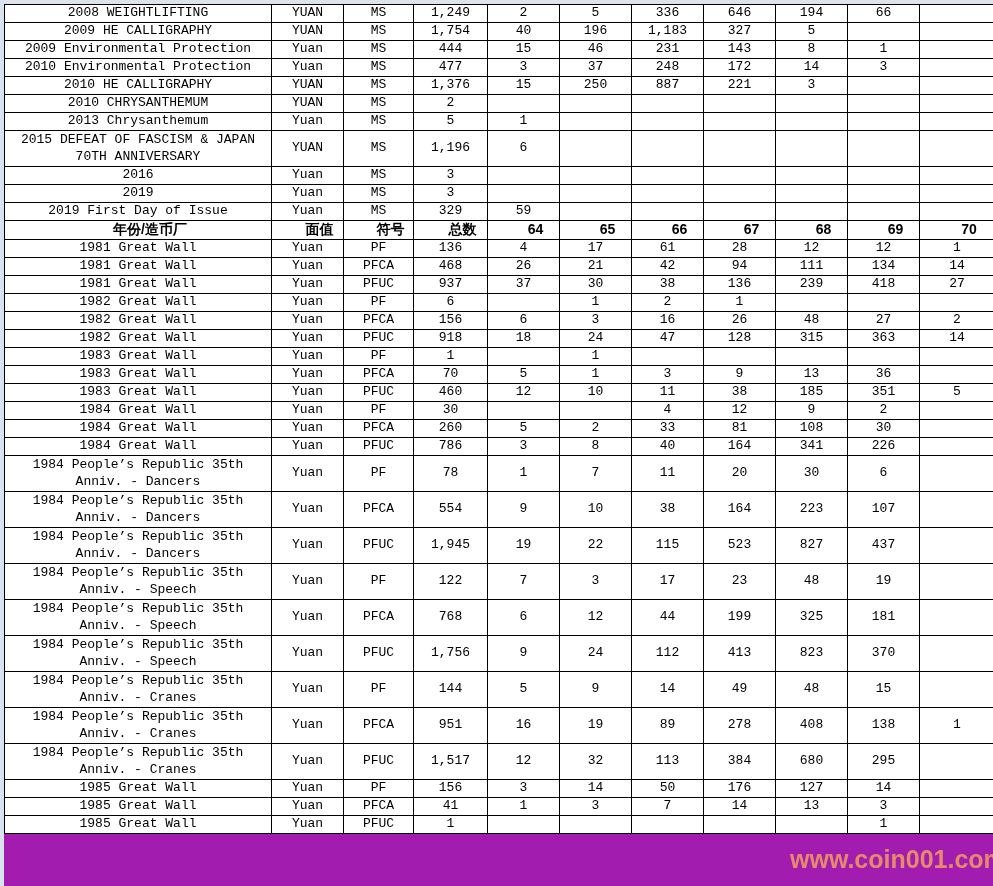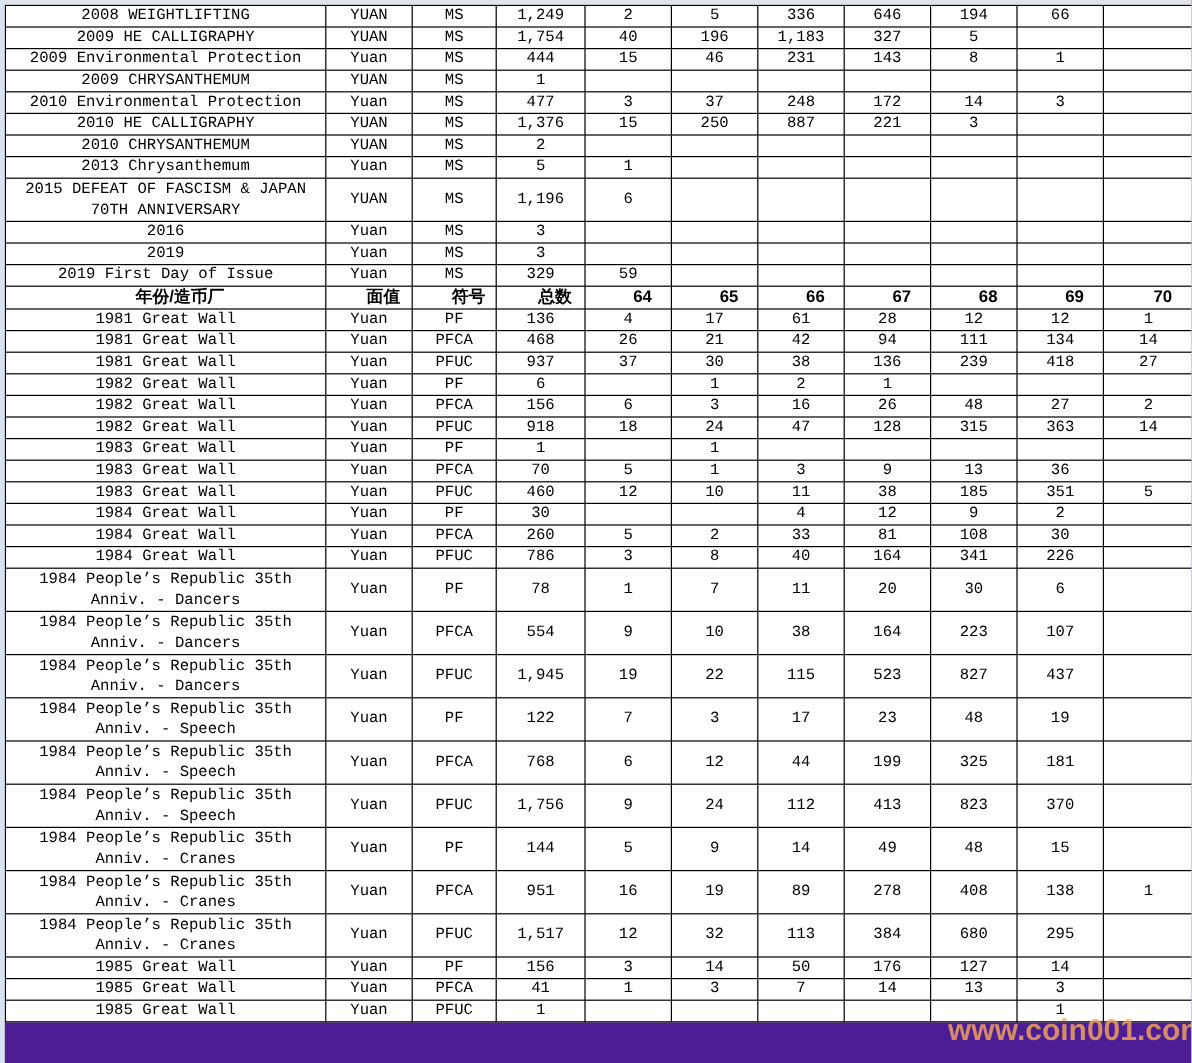--- a/index.html
+++ b/index.html
@@ -1,20 +1,20 @@
 <!DOCTYPE html>
 <html><head>
 <meta charset="utf-8">
 <style>
   * { margin:0; padding:0; box-sizing:border-box; }
   html,body { background:#ffffff; }
   .screen {
     position:relative;
     width:993px; height:886px;
-    background:#4c1d95;
+    background:#a21caf;
     overflow:hidden;
     font-family:"Liberation Mono","DejaVu Sans Mono",monospace;
     color:#000000;
   }
   .pane-edge-top {
     position:absolute; left:0; top:0; width:993px; height:4px;
     background:#dfe3ea; z-index:2;
   }
   .pane-edge-left {
     position:absolute; left:0; top:0; width:4px; height:886px;
@@ -116,33 +116,20 @@
           <td>444</td>
           <td>15</td>
           <td>46</td>
           <td>231</td>
           <td>143</td>
           <td>8</td>
           <td>1</td>
           <td></td>
         </tr>
         <tr class="r">
-          <td>2009 CHRYSANTHEMUM</td>
-          <td>YUAN</td>
-          <td>MS</td>
-          <td>1</td>
-          <td></td>
-          <td></td>
-          <td></td>
-          <td></td>
-          <td></td>
-          <td></td>
-          <td></td>
-        </tr>
-        <tr class="r">
           <td>2010 Environmental Protection</td>
           <td>Yuan</td>
           <td>MS</td>
           <td>477</td>
           <td>3</td>
           <td>37</td>
           <td>248</td>
           <td>172</td>
           <td>14</td>
           <td>3</td>

